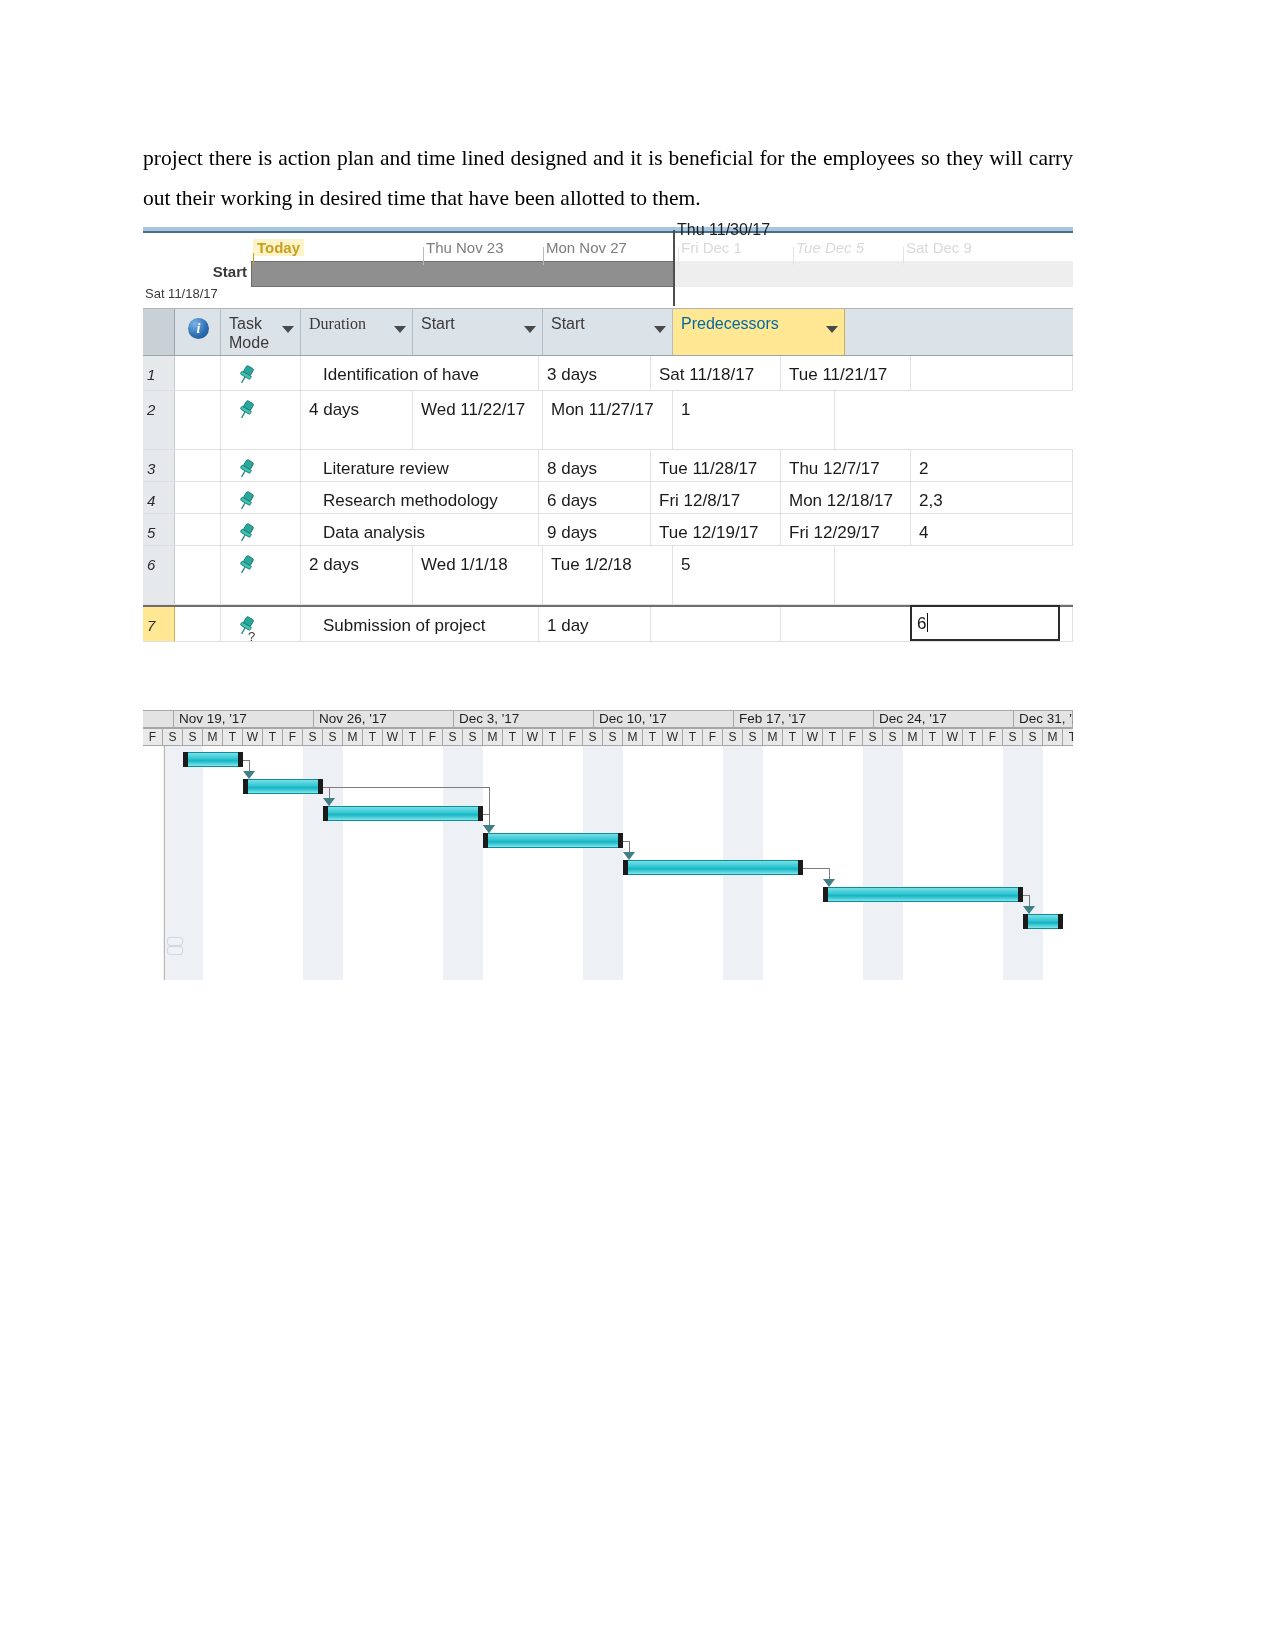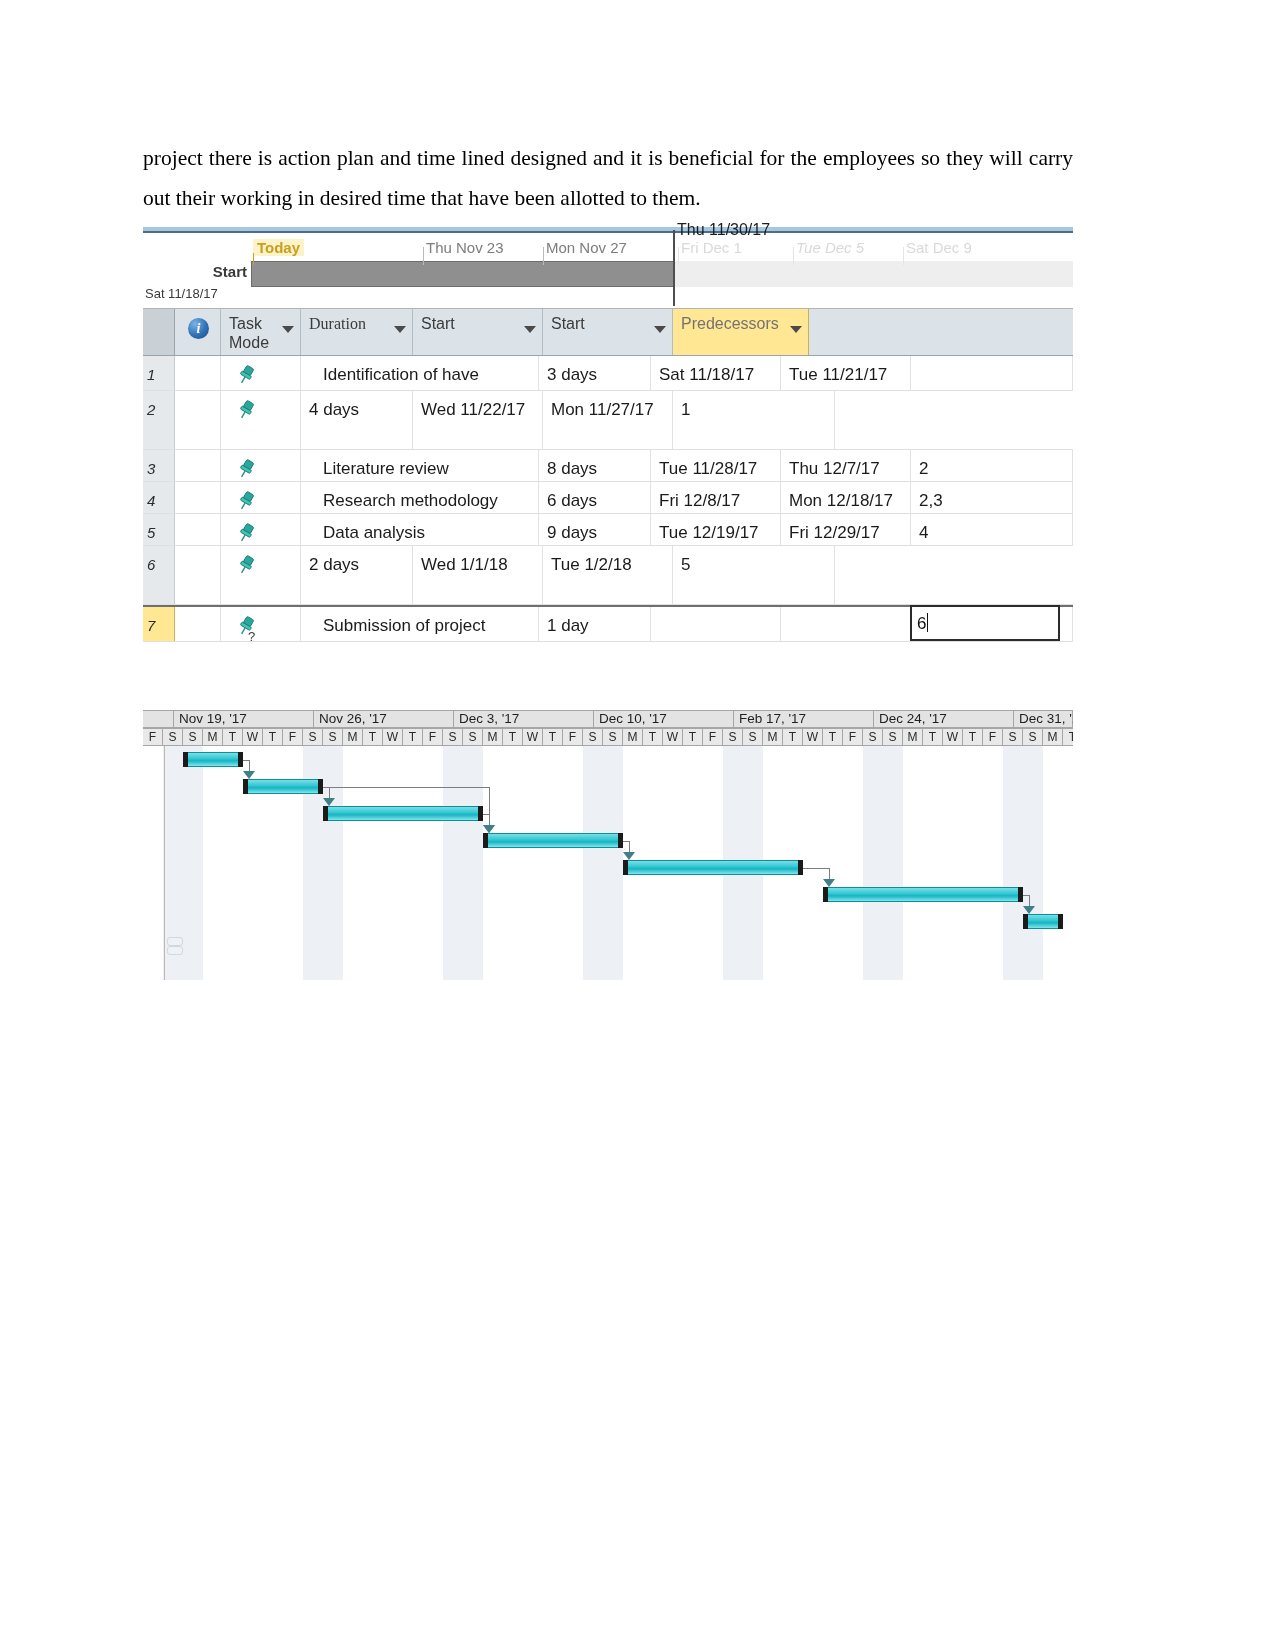--- a/index.html
+++ b/index.html
@@ -50,21 +50,21 @@
     font-size:16px;color:#3b3b3b;padding:5px 6px 0 8px;line-height:19px;
     background:#dce3e8;
   }
   .hcell.idc{width:32px;background:#c9d0d6;border-right:1px solid #9aa4ab;}
   .hcell.info{width:46px;text-align:center;padding-top:9px;}
   .hcell.mode{width:80px;}
   .hcell.name{width:238px;}
   .hcell.dur{width:112px;font-family:Liberation Serif, serif;}
   .hcell.start{width:130px;}
   .hcell.fin{width:130px;}
-  .hcell.pred{width:136px;background:#ffe793;color:#737373;border-right:1px solid #c9b05e;}
+  .hcell.pred{width:172px;background:#ffe793;color:#0369a1;border-right:1px solid #c9b05e;}
   .caret{position:absolute;right:6px;top:17px;width:0;height:0;
      border-left:6px solid transparent;border-right:6px solid transparent;border-top:7px solid #4a4a4a;}
   .info-icon{display:inline-block;width:21px;height:21px;border-radius:50%;
      background:radial-gradient(circle at 33% 28%, #7bb4e8 0%, #2f6fb5 55%, #1d4c84 100%);
      color:#fff;font-style:italic;font-weight:bold;font-size:14px;line-height:21px;
      text-align:center;font-family:"Liberation Serif", serif;}
 
   .row{display:flex;border-bottom:1px solid #dfdfdf;background:#fff;}
   .cell{
     box-sizing:border-box;border-right:1px solid #e2e2e2;

